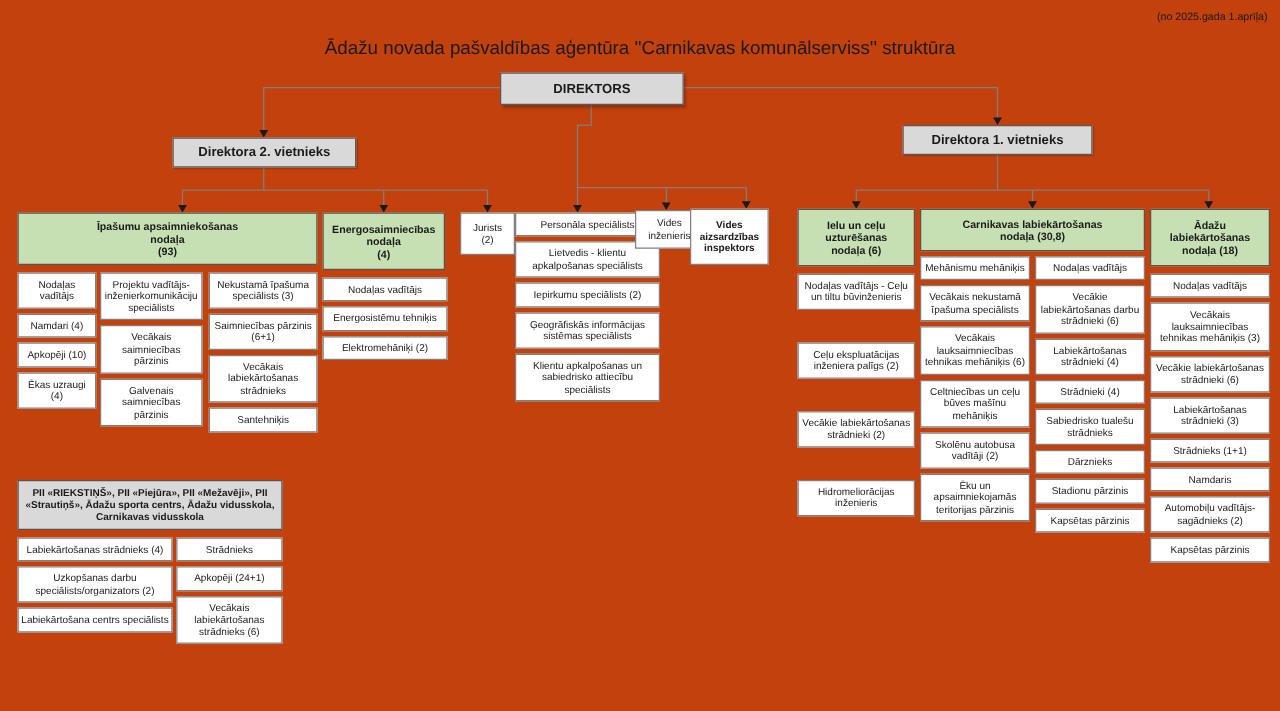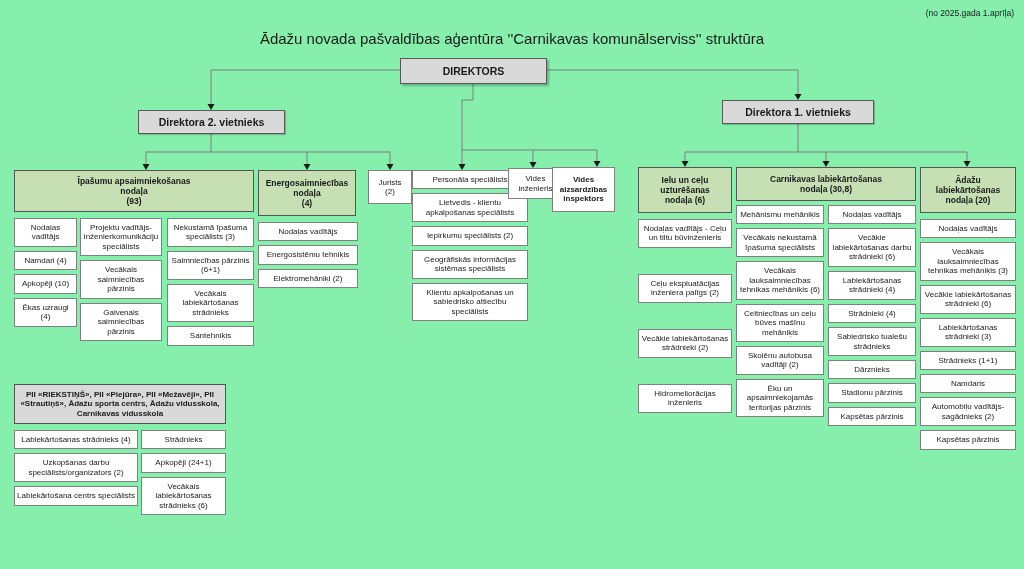--- a/index.html
+++ b/index.html
@@ -1,16 +1,16 @@
 <!DOCTYPE html>
 <html><head>
 <meta charset="utf-8">
 <style>
   html,body{margin:0;padding:0;background:#fff;}
-  .canvas{position:relative;width:1024px;height:569px;background:#86efac;overflow:hidden;
+  .canvas{position:relative;width:1024px;height:569px;background:#c2410c;overflow:hidden;
           font-family:"Liberation Sans",sans-serif;color:#1a1a1a;}
   svg.connectors{position:absolute;left:0;top:0;}
   .title{position:absolute;left:0;top:30px;width:1024px;text-align:center;font-size:15px;}
   .note{position:absolute;right:10px;top:8px;font-size:8.5px;}
   .gbox{position:absolute;background:#d9d9d9;border:1.5px solid #595959;
         display:flex;align-items:center;justify-content:center;text-align:center;
         font-weight:bold;font-size:10.5px;box-sizing:border-box;
         box-shadow:2px 2px 2px rgba(0,0,0,0.25);}
   .box{border:1px solid #808080;background:#fff;text-align:center;font-size:8px;
        line-height:1.18;padding:4px 2px;box-sizing:border-box;
@@ -137,21 +137,21 @@
       <div class="box">Labiekārtošanas strādnieki (4)</div>
       <div class="box">Strādnieki (4)</div>
       <div class="box">Sabiedrisko tualešu strādnieks</div>
       <div class="box">Dārznieks</div>
       <div class="box">Stadionu pārzinis</div>
       <div class="box">Kapsētas pārzinis</div>
     </div>
 
   <div class="box green hdr" style="left: 920px; top: 167px; width: 96px; min-height: 46px; background: rgb(198, 224, 180);">Ādažu
 labiekārtošanas
-nodaļa (20)</div>
+nodaļa (18)</div>
   <div class="col" style="left:920px;top:219px;width:96px;">
       <div class="box">Nodaļas vadītājs</div>
       <div class="box">Vecākais lauksaimniecības tehnikas mehāniķis (3)</div>
       <div class="box">Vecākie labiekārtošanas strādnieki (6)</div>
       <div class="box">Labiekārtošanas strādnieki (3)</div>
       <div class="box">Strādnieks (1+1)</div>
       <div class="box">Namdaris</div>
       <div class="box">Automobiļu vadītājs-sagādnieks (2)</div>
       <div class="box">Kapsētas pārzinis</div>
     </div>

